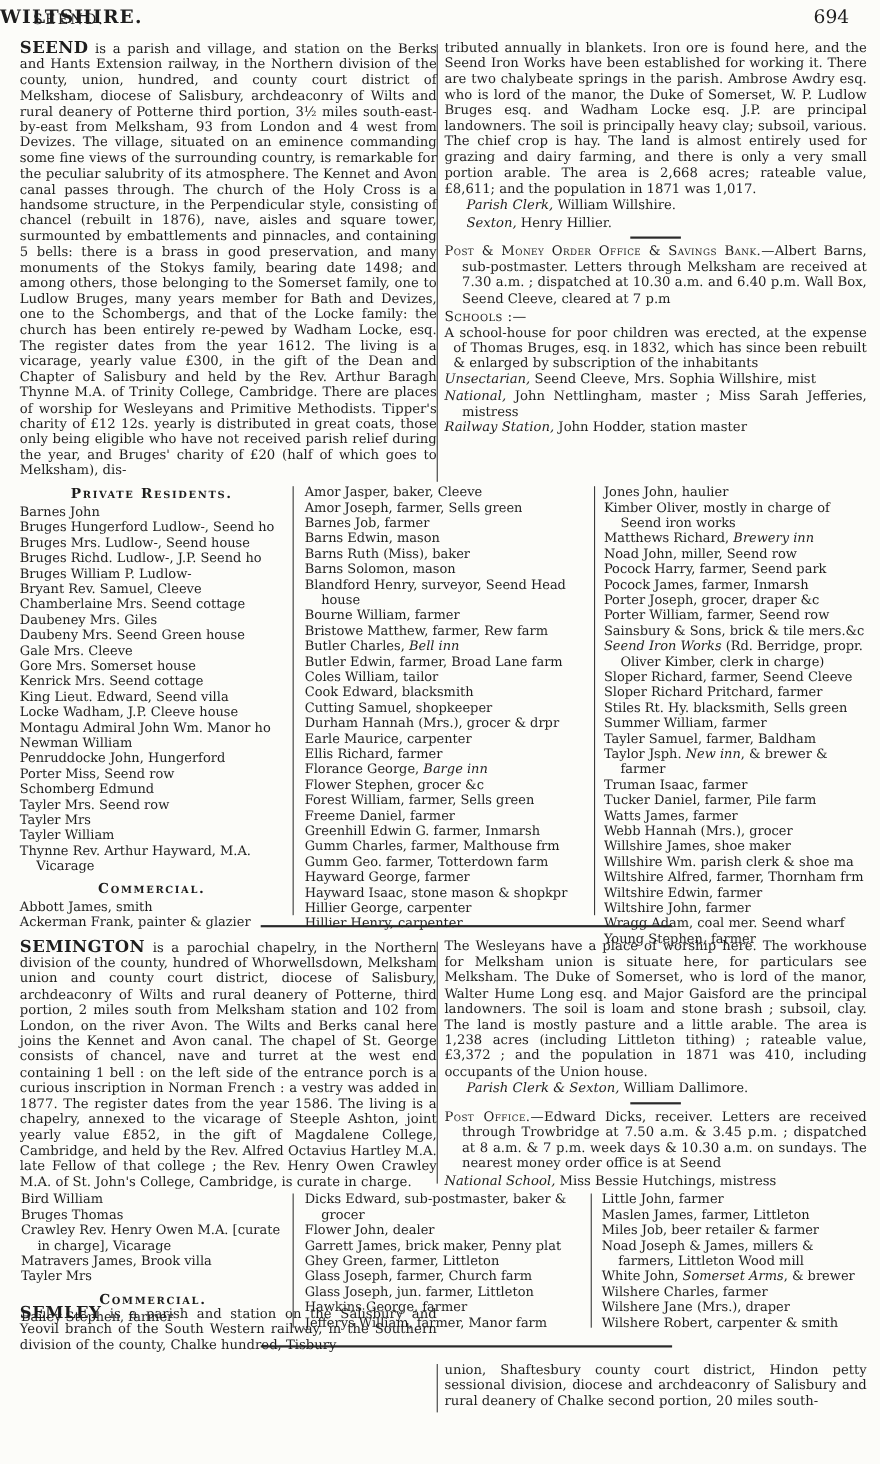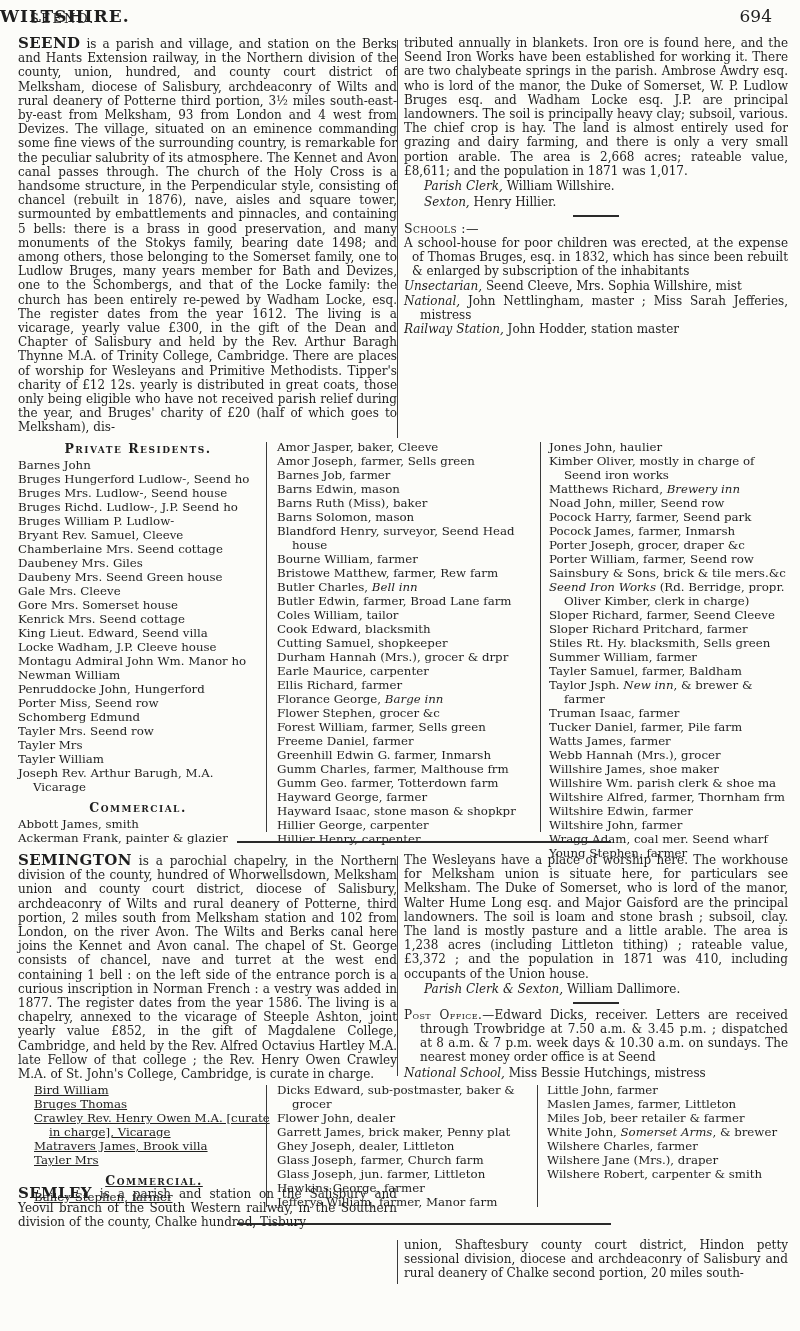--- a/index.html
+++ b/index.html
@@ -37,20 +37,21 @@
 
 <div class="abs para" style="left:18px;top:36px;width:379px;">
   <span class="lead">SEEND</span><span> is a parish and village, and station on the Berks and Hants Extension railway, in the Northern division of the county, union, hundred, and county court district of Melksham, diocese of Salisbury, archdeaconry of Wilts and rural deanery of Potterne third portion, 3½ miles south-east-by-east from Melksham, 93 from London and 4 west from Devizes. The village, situated on an eminence commanding some fine views of the surrounding country, is remarkable for the peculiar salubrity of its atmosphere. The Kennet and Avon canal passes through. The church of the Holy Cross is a handsome structure, in the Perpendicular style, consisting of chancel (rebuilt in 1876), nave, aisles and square tower, surmounted by embattlements and pinnacles, and containing 5 bells: there is a brass in good preservation, and many monuments of the Stokys family, bearing date 1498; and among others, those belonging to the Somerset family, one to Ludlow Bruges, many years member for Bath and Devizes, one to the Schombergs, and that of the Locke family: the church has been entirely re-pewed by Wadham Locke, esq. The register dates from the year 1612. The living is a vicarage, yearly value £300, in the gift of the Dean and Chapter of Salisbury and held by the Rev. Arthur Baragh Thynne M.A. of Trinity College, Cambridge. There are places of worship for Wesleyans and Primitive Methodists. Tipper's charity of £12 12s. yearly is distributed in great coats, those only being eligible who have not received parish relief during the year, and Bruges' charity of £20 (half of which goes to Melksham), dis-</span>
 </div>
 
 <div class="abs" style="left:404px;top:36px;width:384px;">
   <p class="para">tributed annually in blankets. Iron ore is found here, and the Seend Iron Works have been established for working it. There are two chalybeate springs in the parish. Ambrose Awdry esq. who is lord of the manor, the Duke of Somerset, W. P. Ludlow Bruges esq. and Wadham Locke esq. J.P. are principal landowners. The soil is principally heavy clay; subsoil, various. The chief crop is hay. The land is almost entirely used for grazing and dairy farming, and there is only a very small portion arable. The area is 2,668 acres; rateable value, £8,611; and the population in 1871 was 1,017.</p>
   <p class="officer"><i>Parish Clerk,</i><span> William Willshire.</span></p>
   <p class="officer"><i>Sexton,</i><span> Henry Hillier.</span></p>
   <div class="minirule"></div>
+  <p class="para hang"><span class="sc">Post &amp; Money Order Office &amp; Savings Bank.—</span><span>Albert Barns, sub-postmaster. Letters through Melksham are received at 7.30 a.m. ; dispatched at 10.30 a.m. and 6.40 p.m. Wall Box, Seend Cleeve, cleared at 7 p.m</span></p>
   <p class="sc schools">Schools :—</p>
   <p class="para hang2">A school-house for poor children was erected, at the expense of Thomas Bruges, esq. in 1832, which has since been rebuilt &amp; enlarged by subscription of the inhabitants</p>
   <p class="para hang"><i>Unsectarian,</i><span> Seend Cleeve, Mrs. Sophia Willshire, mist</span></p>
   <p class="para hang school-line"><i>National,</i><span> John Nettlingham, master ; Miss Sarah Jefferies, mistress</span></p>
   <p class="para hang"><i>Railway Station,</i><span> John Hodder, station master</span></p>
 </div>
 
 <div class="vrule" style="left:397px;top:40px;height:398px;"></div>
 
 <div class="abs" style="left:18px;top:441px;width:240px;">
@@ -71,21 +72,21 @@
       <div class="entry"><span>King Lieut. Edward, Seend villa</span></div>
       <div class="entry"><span>Locke Wadham, J.P. Cleeve house</span></div>
       <div class="entry"><span>Montagu Admiral John Wm. Manor ho</span></div>
       <div class="entry"><span>Newman William</span></div>
       <div class="entry"><span>Penruddocke John, Hungerford</span></div>
       <div class="entry"><span>Porter Miss, Seend row</span></div>
       <div class="entry"><span>Schomberg Edmund</span></div>
       <div class="entry"><span>Tayler Mrs. Seend row</span></div>
       <div class="entry"><span>Tayler Mrs</span></div>
       <div class="entry"><span>Tayler William</span></div>
-      <div class="entry"><span>Joseph Rev. Arthur Barugh, M.A. Vicarage</span></div>
+      <div class="entry"><span>Thynne Rev. Arthur Hayward, M.A. Vicarage</span></div>
     </div>
   <div class="colhead commercial">Commercial.</div>
   <div>
       <div class="entry"><span>Abbott James, smith</span></div>
       <div class="entry"><span>Ackerman Frank, painter &amp; glazier</span></div>
     </div>
 </div>
 
 <div class="abs" style="left:277px;top:440px;width:242px;">
   <div>
@@ -164,52 +165,53 @@
 <div class="abs" style="left:404px;top:853px;width:384px;">
   <p class="para">The Wesleyans have a place of worship here. The workhouse for Melksham union is situate here, for particulars see Melksham. The Duke of Somerset, who is lord of the manor, Walter Hume Long esq. and Major Gaisford are the principal landowners. The soil is loam and stone brash ; subsoil, clay. The land is mostly pasture and a little arable. The area is 1,238 acres (including Littleton tithing) ; rateable value, £3,372 ; and the population in 1871 was 410, including occupants of the Union house.</p>
   <p class="officer"><i>Parish Clerk &amp; Sexton,</i><span> William Dallimore.</span></p>
   <div class="minirule"></div>
   <p class="para hang"><span class="sc">Post Office.—</span><span>Edward Dicks, receiver. Letters are received through Trowbridge at 7.50 a.m. &amp; 3.45 p.m. ; dispatched at 8 a.m. &amp; 7 p.m. week days &amp; 10.30 a.m. on sundays. The nearest money order office is at Seend</span></p>
   <p class="para school-line"><i>National School,</i><span> Miss Bessie Hutchings, mistress</span></p>
 </div>
 
 <div class="vrule" style="left:397px;top:856px;height:220px;"></div>
 
-<div class="abs" style="left:34px;top:1083px;width:240px;text-decoration:underline;">
+<div class="abs" style="left:19px;top:1083px;width:240px;">
   <div>
       <div class="entry"><span>Bird William</span></div>
       <div class="entry"><span>Bruges Thomas</span></div>
       <div class="entry"><span>Crawley Rev. Henry Owen M.A. [curate in charge], Vicarage</span></div>
       <div class="entry"><span>Matravers James, Brook villa</span></div>
       <div class="entry"><span>Tayler Mrs</span></div>
     </div>
   <div class="colhead commercial">Commercial.</div>
   <div>
       <div class="entry"><span>Bailey Stephen, farmer</span></div>
     </div>
 </div>
 
 <div class="abs" style="left:277px;top:1083px;width:240px;">
   <div>
       <div class="entry"><span>Dicks Edward, sub-postmaster, baker &amp; grocer</span></div>
       <div class="entry"><span>Flower John, dealer</span></div>
       <div class="entry"><span>Garrett James, brick maker, Penny plat</span></div>
-      <div class="entry"><span>Ghey Joseph, dealer, Littleton</span></div>
+      <div class="entry"><span>Ghey Green, farmer, Littleton</span></div>
       <div class="entry"><span>Glass Joseph, farmer, Church farm</span></div>
       <div class="entry"><span>Glass Joseph, jun. farmer, Littleton</span></div>
       <div class="entry"><span>Hawkins George, farmer</span></div>
       <div class="entry"><span>Jefferys William, farmer, Manor farm</span></div>
     </div>
 </div>
 
 <div class="abs" style="left:547px;top:1083px;width:242px;">
   <div>
       <div class="entry"><span>Little John, farmer</span></div>
       <div class="entry"><span>Maslen James, farmer, Littleton</span></div>
       <div class="entry"><span>Miles Job, beer retailer &amp; farmer</span></div>
+      <div class="entry"><span>Noad Joseph &amp; James, millers &amp; farmers, Littleton Wood mill</span></div>
       <div class="entry"><span>White John, </span><i>Somerset Arms</i><span>, &amp; brewer</span></div>
       <div class="entry"><span>Wilshere Charles, farmer</span></div>
       <div class="entry"><span>Wilshere Jane (Mrs.), draper</span></div>
       <div class="entry"><span>Wilshere Robert, carpenter &amp; smith</span></div>
     </div>
 </div>
 
 <div class="vrule" style="left:266px;top:1085px;height:122px;"></div>
 <div class="vrule" style="left:537px;top:1085px;height:122px;"></div>
 

